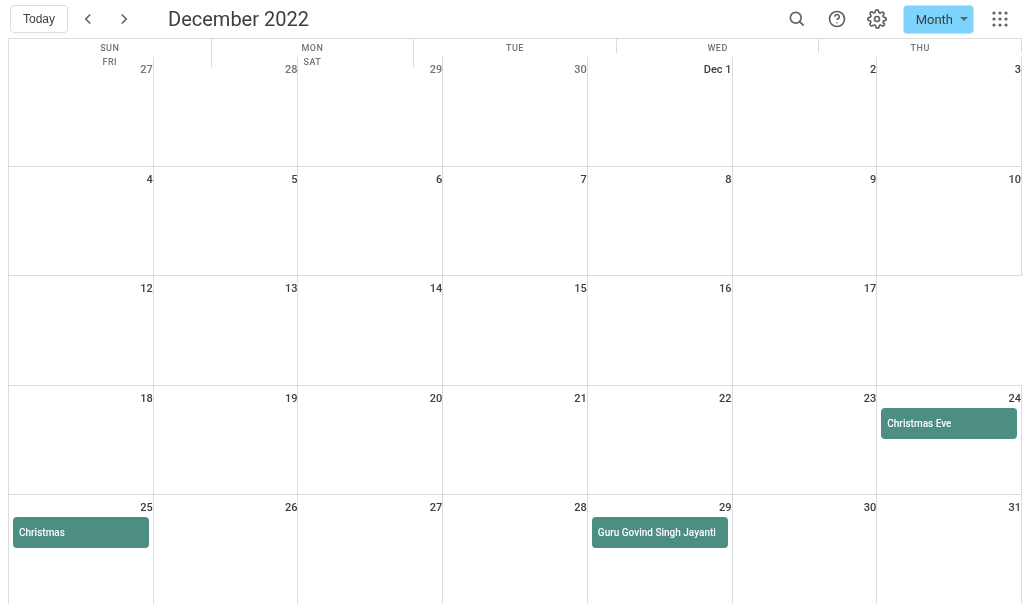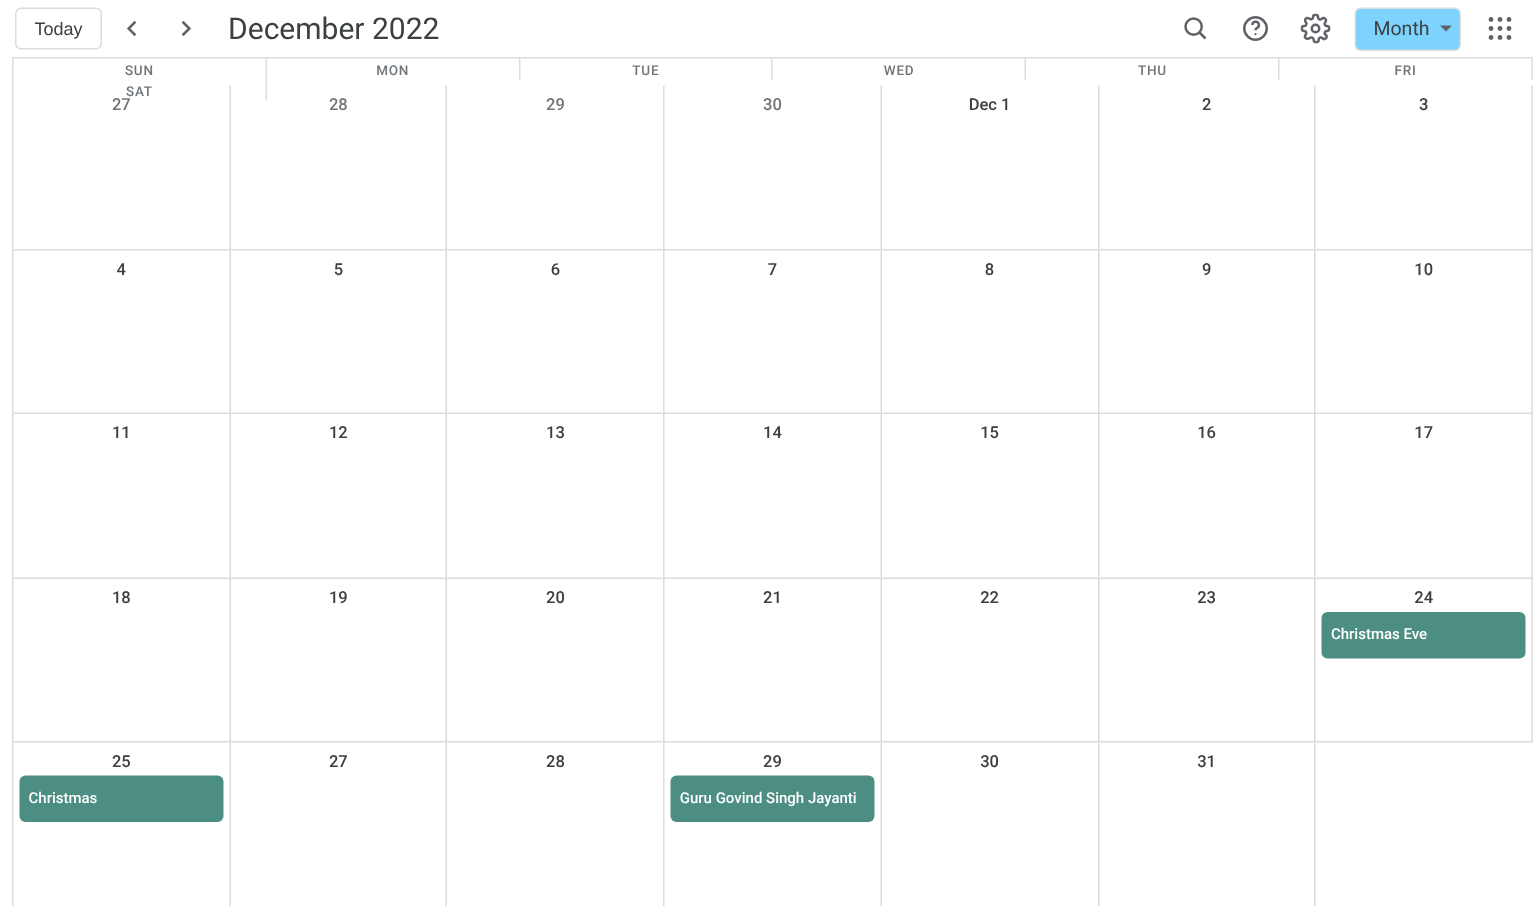--- a/index.html
+++ b/index.html
@@ -34,21 +34,21 @@
     display: flex;
     align-items: center;
     justify-content: center;
     border-radius: 50%;
     cursor: pointer;
     color: #5f6368;
   }
   .title {
     font-size: 20px;
     color: #3c4043;
-    margin-left: 8px;
+    margin-left: 24px;
     font-weight: 400;
   }
   .spacer { flex: 1; }
   .icon-btn {
     width: 36px;
     height: 36px;
     display: flex;
     align-items: center;
     justify-content: center;
     border-radius: 50%;
@@ -74,21 +74,21 @@
     cursor:pointer; border-radius:50%; color:#5f6368; margin-left:4px;
   }
   .calendar {
     margin-left: 8px;
     width: 1014px;
     border-left: 1px solid #dadce0;
     border-top: 1px solid #dadce0;
   }
   .day-headers {
     display: grid;
-    grid-template-columns: repeat(6, 1fr);
+    grid-template-columns: repeat(5, 1fr);
     height: 18px;
   }
   .day-header {
     border-right: 1px solid #dadce0;
     text-align: center;
     font-size: 9px;
     font-weight: 500;
     letter-spacing: 0.5px;
     color: #70757a;
     text-transform: uppercase;
@@ -103,21 +103,21 @@
     display: grid;
     grid-template-columns: repeat(7, 1fr);
     border-bottom: 1px solid #dadce0;
   }
   .day-cell {
     border-right: 1px solid #dadce0;
     position: relative;
     overflow: hidden;
   }
   .day-num {
-    text-align: center;
+    text-align: right;
     font-size: 11px;
     color: #3c4043;
     padding-top: 6px;
     font-weight: 500;
   }
   .day-num.other { color: #70757a; }
   .event {
     background: #4d8e82;
     color: #fff;
     font-size: 10px;
@@ -241,23 +241,20 @@
         </div>
         <div class="day-cell">
           <div class="day-num">9</div>
         </div>
         <div class="day-cell">
           <div class="day-num">10</div>
         </div>
       </div>
       <div class="week">
         <div class="day-cell">
-          <div class="day-num">11</div>
-        </div>
-        <div class="day-cell">
           <div class="day-num">12</div>
         </div>
         <div class="day-cell">
           <div class="day-num">13</div>
         </div>
         <div class="day-cell">
           <div class="day-num">14</div>
         </div>
         <div class="day-cell">
           <div class="day-num">15</div>
@@ -290,20 +287,23 @@
         </div>
         <div class="day-cell">
           <div class="day-num">24</div>
           <div class="event">Christmas Eve</div>
         </div>
       </div>
       <div class="week">
         <div class="day-cell">
           <div class="day-num">25</div>
           <div class="event">Christmas</div>
+        </div>
+        <div class="day-cell">
+          <div class="day-num">26</div>
         </div>
         <div class="day-cell">
           <div class="day-num">27</div>
         </div>
         <div class="day-cell">
           <div class="day-num">28</div>
         </div>
         <div class="day-cell">
           <div class="day-num">29</div>
           <div class="event">Guru Govind Singh Jayanti</div>

